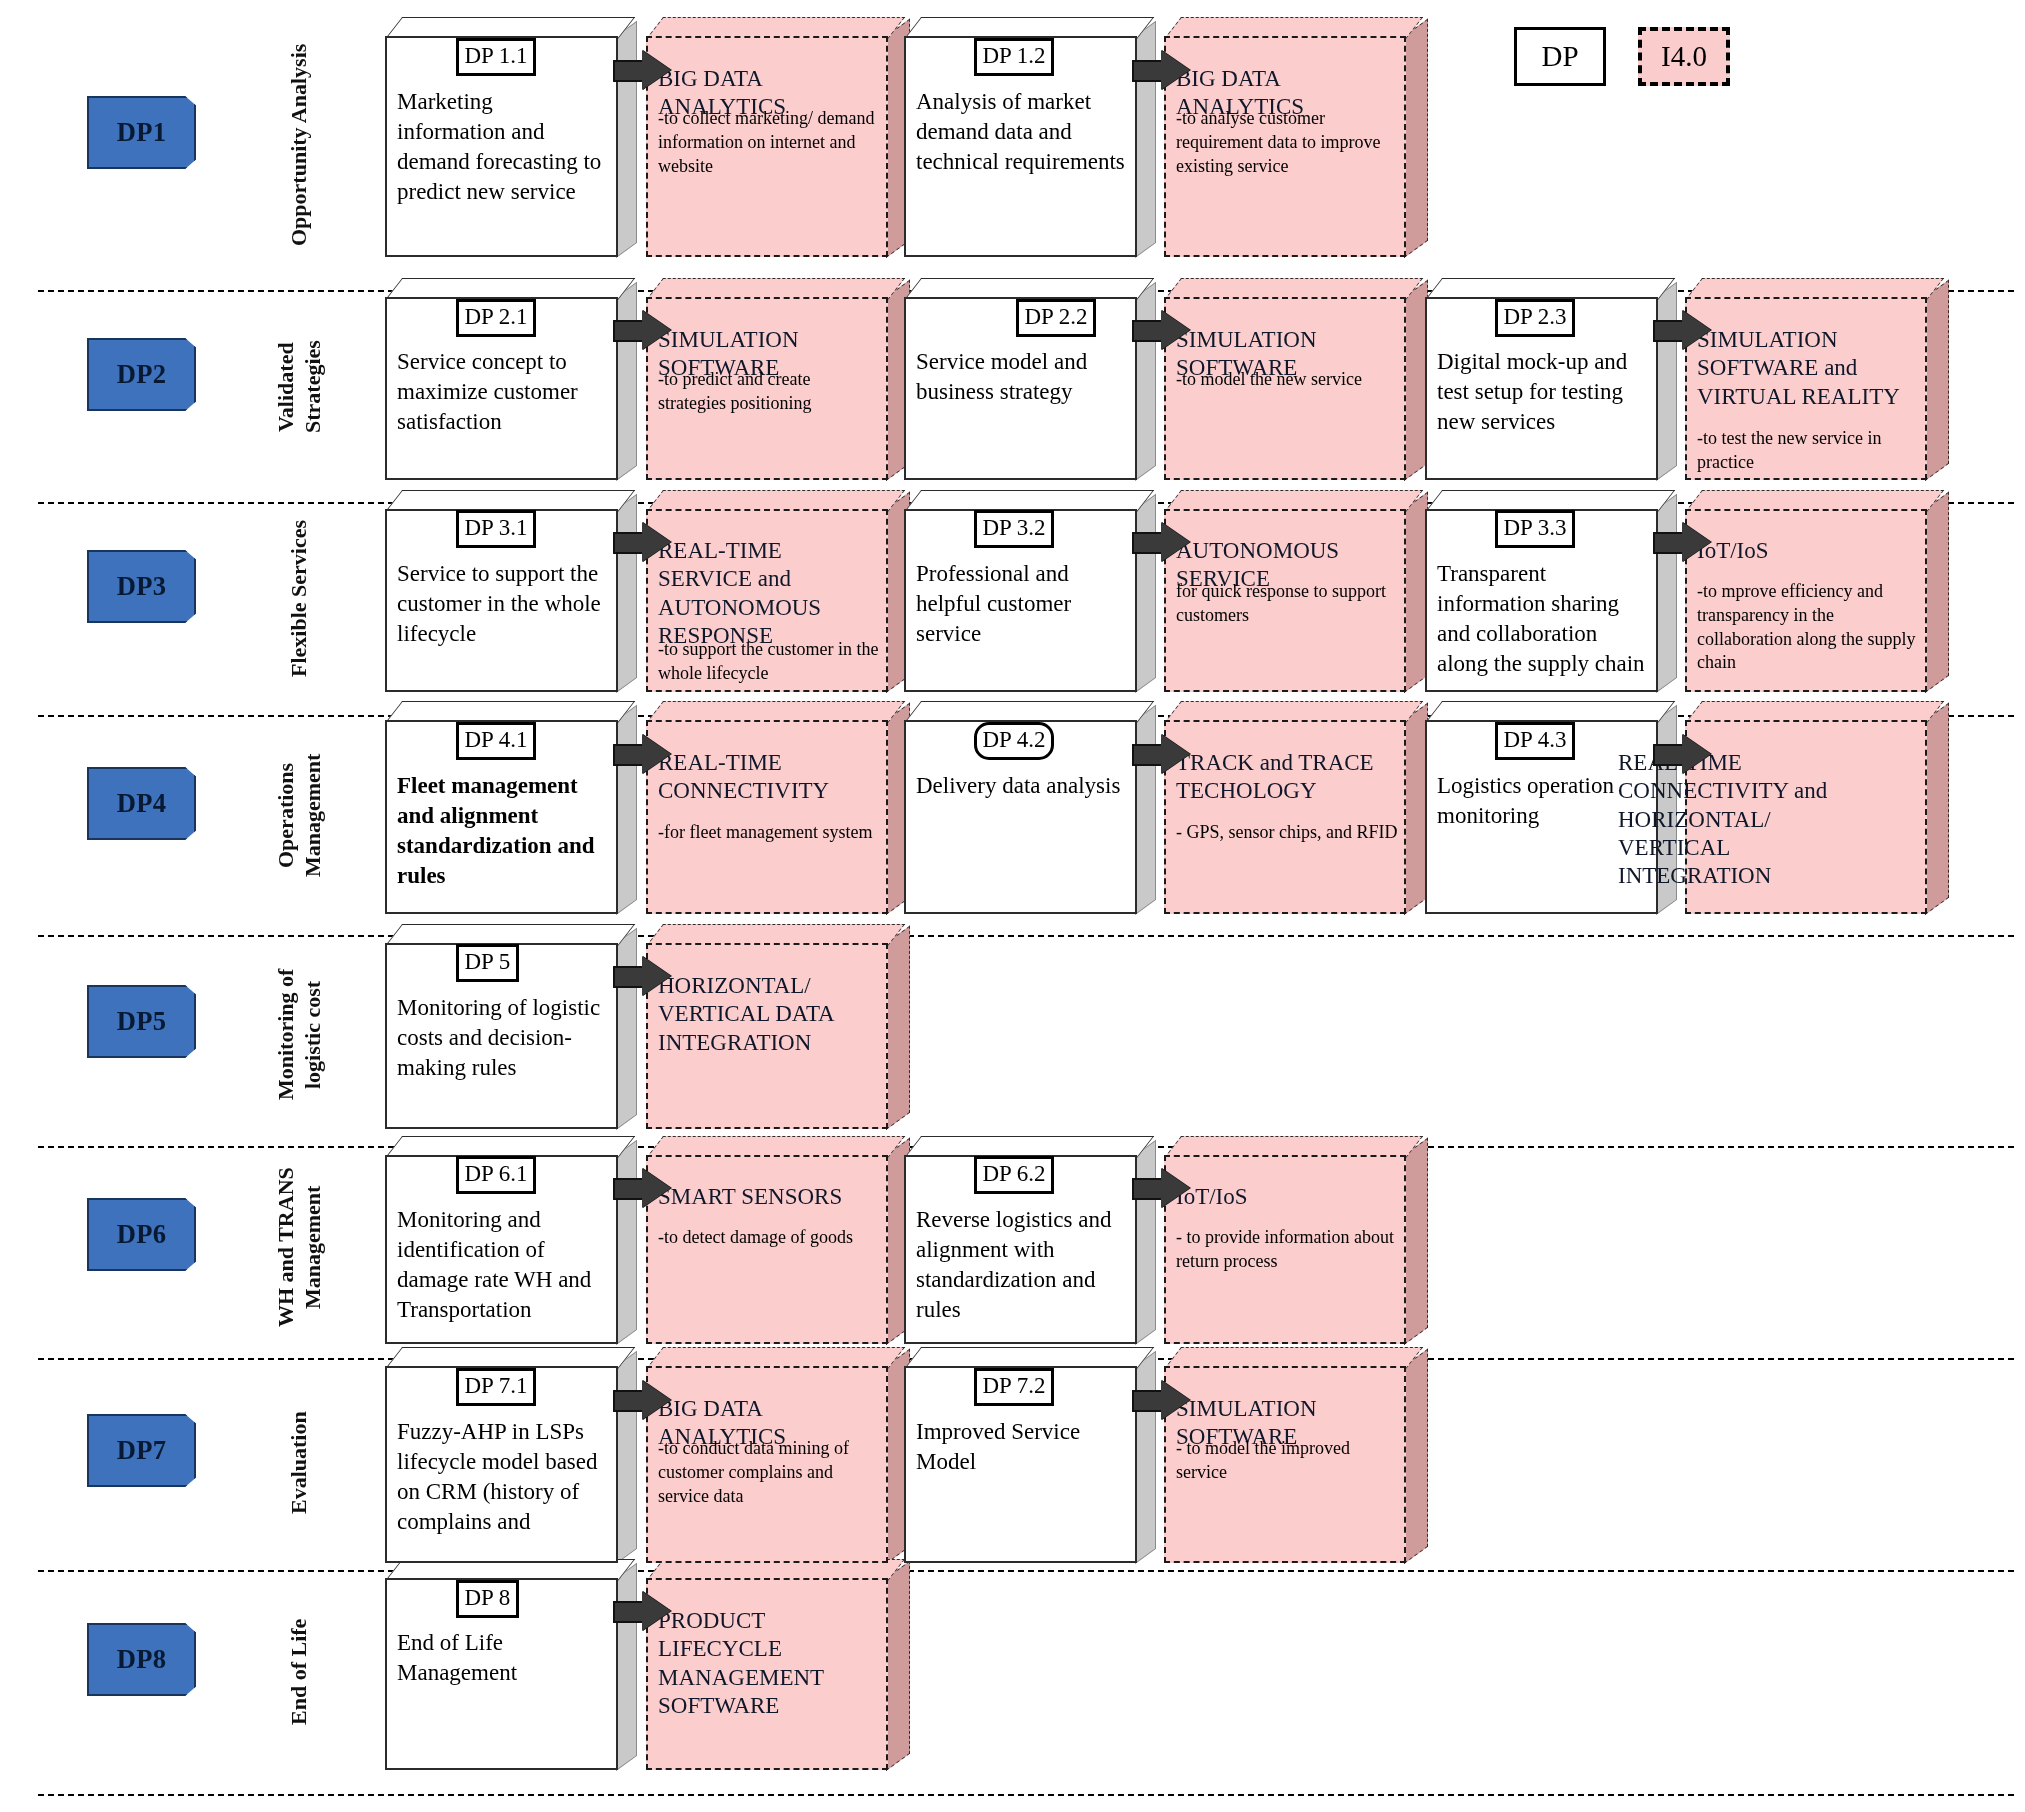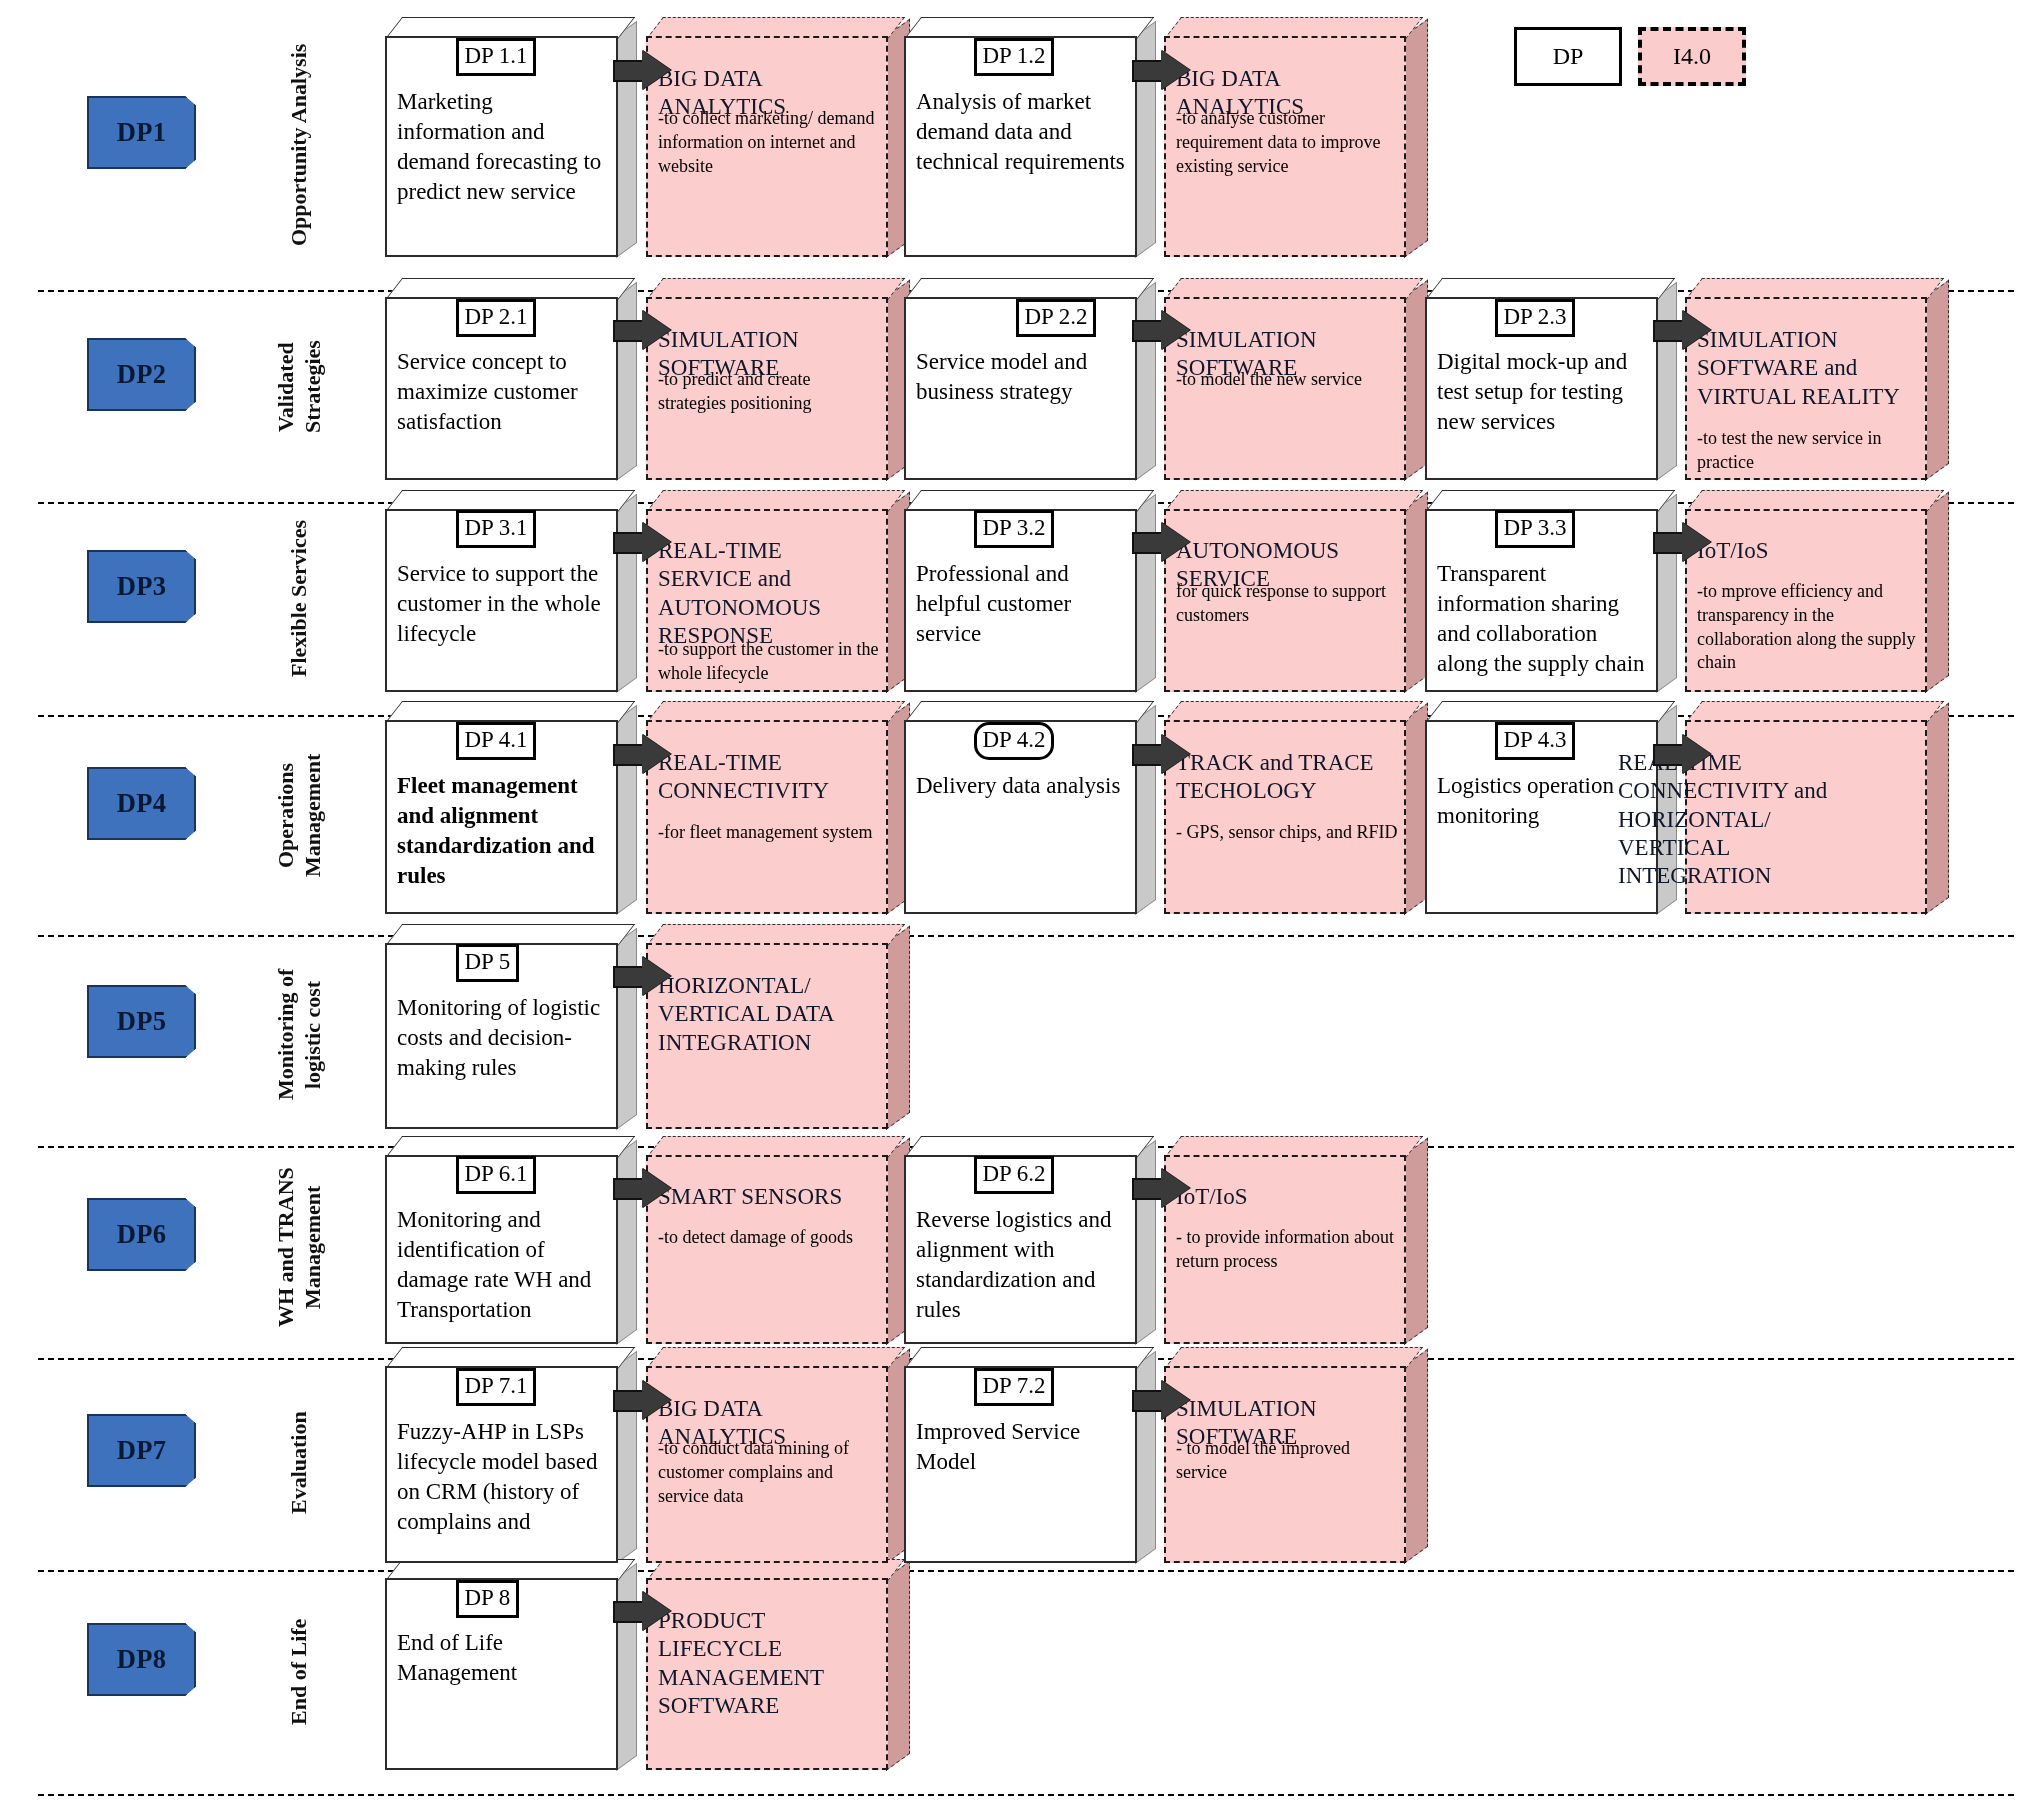--- a/index.html
+++ b/index.html
@@ -7,23 +7,23 @@
   body {
     width:2025px; height:1812px;
     font-family:"Liberation Serif", "DejaVu Serif", serif;
     position:relative;
     overflow:hidden;
   }
 
   
   #legend { position:absolute; top:20.6px; left:1514px; width:228px; height:71px; }
   .legend-box {
-    position:absolute; top:6.5px; width:108px; height:59px;
+    position:absolute; top:6.5px; width:92px; height:59px;
     display:flex; align-items:center; justify-content:center;
-    font-size:24px; color:#000;
+    font-size:29px; color:#000;
   }
   .legend-dp { left:0; background:#ffffff; border:3.8px solid #000; }
   .legend-i40 { left:124px; background:#fbcccc; border:4.3px dashed #000; }
 
   
   .sep {
     position:absolute; left:38px; width:1976px; height:0;
     border-top:2.7px dashed #000;
   }
   .sep::after{

